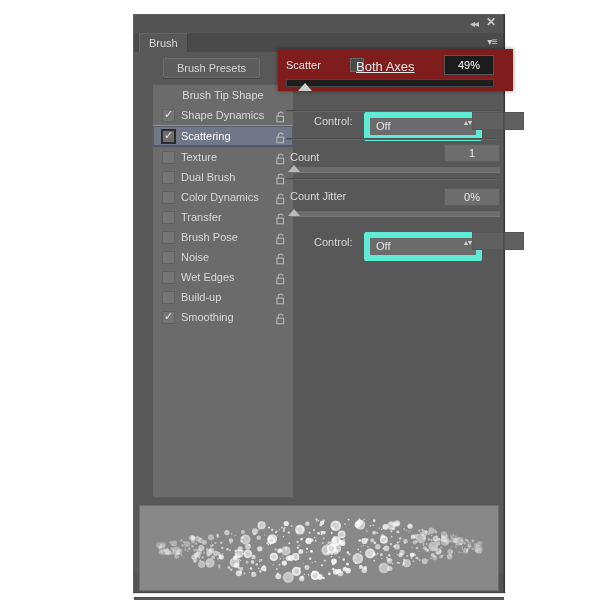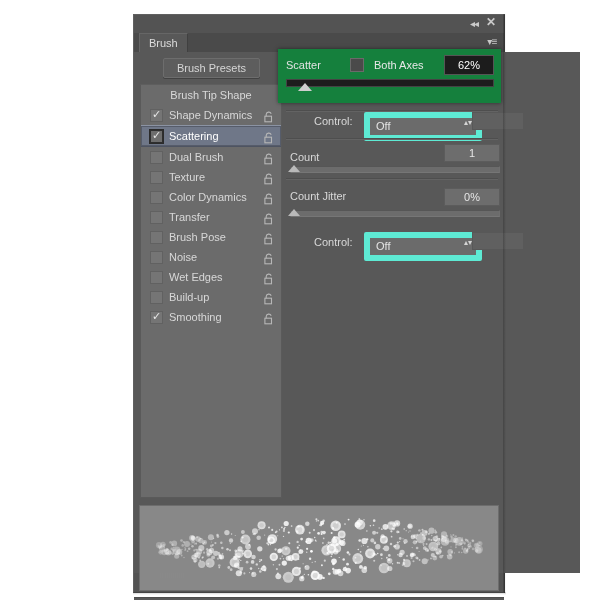--- a/index.html
+++ b/index.html
@@ -44,38 +44,38 @@
     border-top:1px solid #666;border-left:1px solid #666;border-right:1px solid #404040;
     cursor:default;user-select:none;
   }
   .panel-menu{
     position:absolute;right:7px;top:3px;color:#c8c8c8;font-size:10px;
     line-height:12px;cursor:default;user-select:none;letter-spacing:-0.5px;
   }
 
   
   .body{
-    position:absolute;left:0;top:37px;width:446px;height:521px;
+    position:absolute;left:0;top:37px;width:370px;height:521px;
     background:#585858;
   }
 
   
   .leftcol{
     position:absolute;left:5px;top:6px;width:142px;height:440px;
   }
   .presets-btn{
     position:absolute;left:24px;top:0px;width:95px;height:18px;
     background:#5d5d5d;color:#d6d6d6;font-size:11px;
     text-align:center;line-height:18px;
     border:1px solid #6d6d6d;border-radius:2px;
     cursor:default;user-select:none;
     box-shadow:0 1px 0 rgba(0,0,0,0.25);
   }
   .listbox{
-    position:absolute;left:1px;top:26px;width:140px;height:412px;
+    position:absolute;left:13px;top:26px;width:140px;height:412px;
     background:#6b6b6b;
     border:1px solid #5a5a5a;
     border-top-color:#5e5e5e;
   }
   .tipshape{
     position:absolute;left:0;top:0;width:140px;height:20px;
     line-height:20px;color:#d9d9d9;font-size:11px;text-align:center;
     cursor:default;user-select:none;
   }
   .rows{position:absolute;left:0;top:20px;width:140px;}
@@ -138,31 +138,32 @@
     color:#e4e4e4;font-size:11px;line-height:17px;padding-left:6px;
     cursor:default;user-select:none;
   }
   .spin{
     position:absolute;right:4px;top:2px;width:8px;height:13px;
     color:#d5d5d5;font-size:8px;line-height:6px;text-align:center;
   }
 
   
   .scatterbox{
-    position:absolute;left:277px;top:48px;width:223px;height:54px;
-    background:#15803d;
+    position:absolute;left:277px;top:48px;width:223px;height:42px;
+    background:#7f1d1d;
     z-index:5;
     box-shadow:0 0 4px rgba(0,0,0,0.5);
+    padding-left:12px;
   }
   .sb-label{position:absolute;left:8px;top:10px;color:#e2e2e2;font-size:11px;user-select:none;}
   .sb-cb{
     position:absolute;left:72px;top:9px;width:12px;height:12px;
     background:#4a4a4a;border:1px solid #6a6a6a;
   }
-  .sb-axes{position:absolute;left:96px;top:10px;color:#e8e8e8;font-size:11px;user-select:none;}
+  .sb-axes{position:absolute;left:78px;top:10px;color:#e8e8e8;font-size:13px;user-select:none;text-decoration:underline;}
   .sb-num{
     position:absolute;left:166px;top:6px;width:48px;height:18px;
     background:#1c1c1c;border:1px solid #555;color:#ffffff;font-size:11px;
     text-align:center;line-height:18px;
   }
   .sb-slider{
     position:absolute;left:8px;top:30px;width:206px;height:6px;
     background:#1d1d1d;border:1px solid #444;
   }
   .sb-thumb{
@@ -234,29 +235,29 @@
                   <span class="mark">✓</span>
                 </div>
                 <div class="rlabel">Scattering</div>
                 <div class="lock"><svg width="10" height="12" viewBox="0 0 10 12">
                     <path d="M2.2 5.2 V3.4 a2.6 2.6 0 0 1 5.0 -0.6" fill="none" stroke="#b6b6b6" stroke-width="1.1"></path>
                     <rect x="0.9" y="5.2" width="6.6" height="5.6" fill="none" stroke="#b6b6b6" stroke-width="1.1"></rect>
                   </svg></div>
               </div>
               <div class="row">
                 <div class="cb"></div>
-                <div class="rlabel">Dual Brush</div>
+                <div class="rlabel">Texture</div>
                 <div class="lock"><svg width="10" height="12" viewBox="0 0 10 12">
                     <path d="M2.2 5.2 V3.4 a2.6 2.6 0 0 1 5.0 -0.6" fill="none" stroke="#b6b6b6" stroke-width="1.1"></path>
                     <rect x="0.9" y="5.2" width="6.6" height="5.6" fill="none" stroke="#b6b6b6" stroke-width="1.1"></rect>
                   </svg></div>
               </div>
               <div class="row">
                 <div class="cb"></div>
-                <div class="rlabel">Texture</div>
+                <div class="rlabel">Dual Brush</div>
                 <div class="lock"><svg width="10" height="12" viewBox="0 0 10 12">
                     <path d="M2.2 5.2 V3.4 a2.6 2.6 0 0 1 5.0 -0.6" fill="none" stroke="#b6b6b6" stroke-width="1.1"></path>
                     <rect x="0.9" y="5.2" width="6.6" height="5.6" fill="none" stroke="#b6b6b6" stroke-width="1.1"></rect>
                   </svg></div>
               </div>
               <div class="row">
                 <div class="cb"></div>
                 <div class="rlabel">Color Dynamics</div>
                 <div class="lock"><svg width="10" height="12" viewBox="0 0 10 12">
                     <path d="M2.2 5.2 V3.4 a2.6 2.6 0 0 1 5.0 -0.6" fill="none" stroke="#b6b6b6" stroke-width="1.1"></path>
@@ -953,21 +954,21 @@
         
         
         
       </div>
     </div>
 
     <div class="scatterbox" style="left:144px;top:34px;">
       <div class="sb-label">Scatter</div>
       <div class="sb-cb"></div>
       <div class="sb-axes">Both Axes</div>
-      <div class="sb-num">62%</div>
+      <div class="sb-num">49%</div>
       <div class="sb-slider"></div>
       <div class="sb-thumb"></div>
     </div>
 
   </div>
 
   <div class="shadowR"></div>
   <div class="shadowB"></div>
   <div class="gripper">||||||||||||</div>
 </div>

